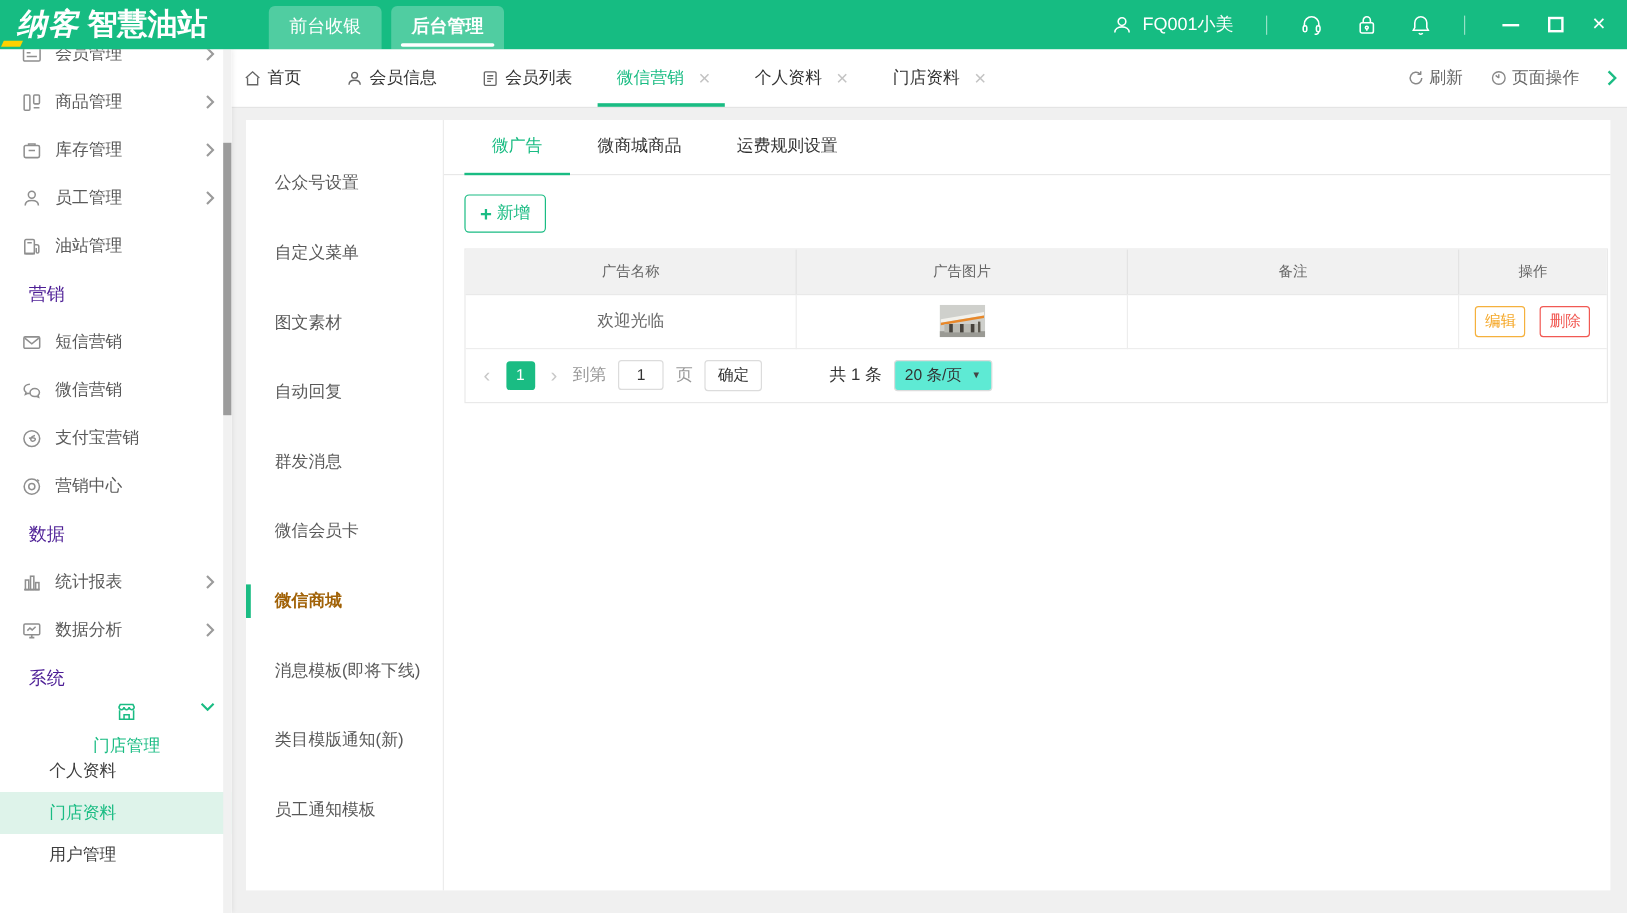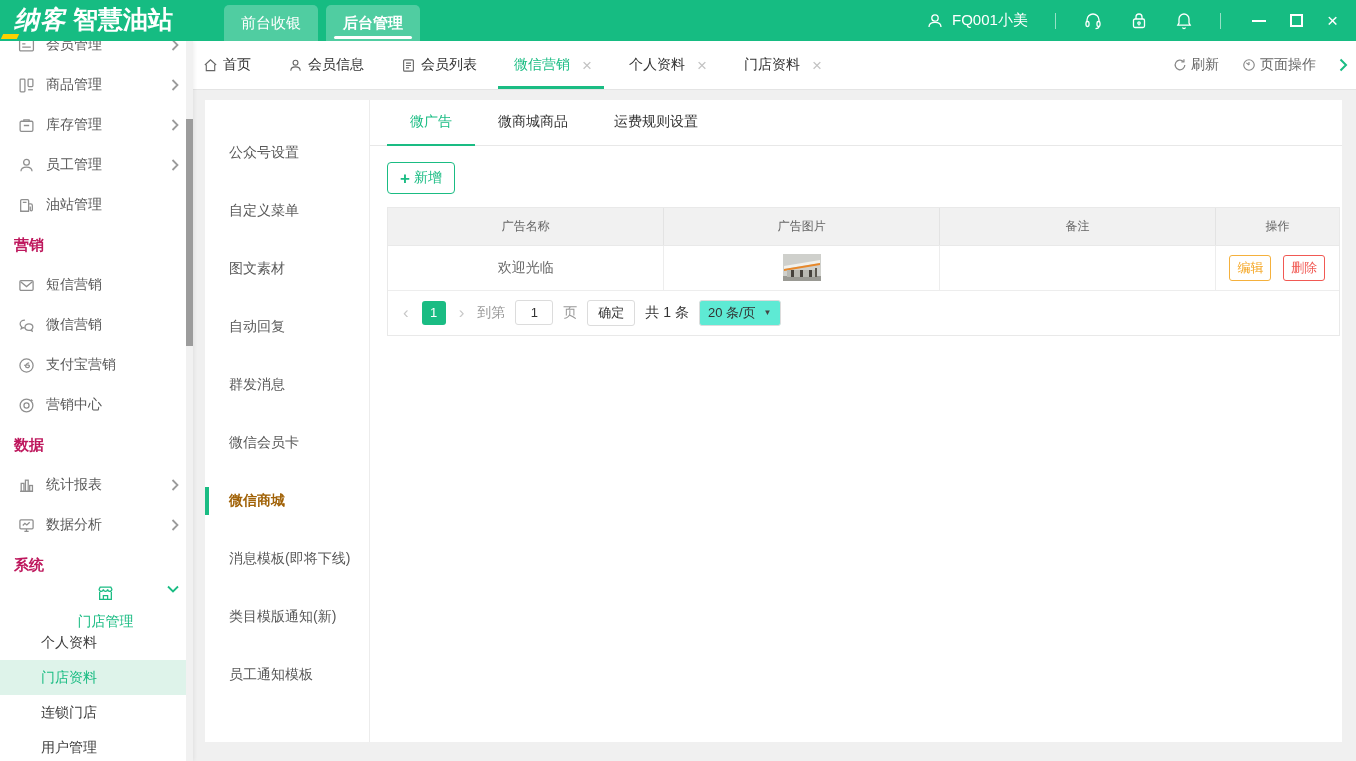--- a/index.html
+++ b/index.html
@@ -24,21 +24,21 @@
   .win-min { width:14px; height:2px; background:#fff; cursor:pointer; }
   .win-max { width:13px; height:13px; border:2px solid #fff; cursor:pointer; }
   .win-close { font-size:19px; line-height:14px; cursor:pointer; }
 
   
   .sidebar { position:absolute; top:41px; left:0; bottom:0; width:193px; background:#fff; box-shadow:1px 0 4px rgba(0,0,0,.07); z-index:20; overflow:hidden; }
   .side-item { height:40px; display:flex; align-items:center; padding-left:18px; gap:11px; font-size:14px; color:#595959; cursor:pointer; position:relative; }
   .side-item.cut { margin-top:-16px; }
   .si-icon { color:#8f8f8f; display:flex; }
   .si-arrow { position:absolute; right:14px; color:#9b9b9b; display:flex; }
-  .side-section { height:40px; display:flex; align-items:center; padding-left:14px; font-size:15px; font-weight:bold; color:#be185d; }
+  .side-section { height:40px; display:flex; align-items:center; padding-left:24px; font-size:15px; font-weight:normal; color:#4c1d95; }
   .side-item.green { color:#1abc83;flex-direction:column; }
   .side-item.green .si-icon { color:#1abc83; }
   .side-item.green .si-arrow { color:#1abc83; }
   .side-sub { height:35px; display:flex; align-items:center; padding-left:41px; font-size:14px; color:#3d3d3d; cursor:pointer; }
   .side-sub.active { background:#def3ea; color:#1abc83; }
   .side-scrollbar { position:absolute; top:0; right:0; bottom:0; width:7px; background:#f1f1f1; }
   .side-scroll-thumb { position:absolute; top:78px; right:0; width:7px; height:227px; background:#9c9c9c; }
 
   
   .tabbar { position:absolute; top:41px; left:178px; right:0; height:49px; background:#fff; border-bottom:1px solid #e4e4e4; display:flex; align-items:stretch; padding-left:25px; z-index:10; }
@@ -79,21 +79,21 @@
   .op-btn { display:inline-block; padding:3px 7px; border-radius:3px; font-size:13px; background:#fff; cursor:pointer; margin:0 4px; }
   .op-edit { border:1px solid #f5b13d; color:#f5a623; }
   .op-del { border:1px solid #f15953; color:#f15953; }
 
   .pagination { display:flex; align-items:center; gap:10px; padding:9px 0 9px 12px; font-size:14px; }
   .pg-arrow { color:#c8c8c8; font-size:17px; cursor:pointer; line-height:1; padding:0 3px; }
   .pg-num { width:24px; height:24px; background:#1abc83; color:#fff; border-radius:3px; display:flex; align-items:center; justify-content:center; font-size:13px; cursor:pointer; }
   .pg-label { color:#999; }
   .pg-input { width:38px; height:25px; border:1px solid #dcdcdc; border-radius:3px; text-align:center; font-size:13px; color:#333; font-family:inherit; }
   .pg-btn { height:26px; padding:0 10px; border:1px solid #dcdcdc; border-radius:3px; background:#fff; font-size:13px; color:#333; cursor:pointer; font-family:inherit; }
-  .pg-total { color:#333; }
+  .pg-total { color:#333;margin-left:46px; }
   .pg-select { height:26px; display:inline-flex; align-items:center; gap:8px; padding:0 8px; border:1px solid #dcdcdc; border-radius:3px; font-size:13px; color:#333; cursor:pointer; background:#5eead4; }
   .pg-caret { font-size:8px; color:#444; }
 </style>
 </head>
 <body>
 
 <header class="header">
   <div class="logo">
     <span class="logo-accent"></span>
     <span class="logo-primary">纳客</span>
@@ -294,21 +294,20 @@
       </span>
     <span>门店管理</span>
     <span class="si-arrow">
         <svg width="12" height="8" viewBox="0 0 12 8" fill="none" stroke="currentColor" stroke-width="1.8">
           <path d="M1 1.5l5 5 5-5"></path>
         </svg>
       </span>
   </div>
   <div class="side-sub">个人资料</div>
   <div class="side-sub active">门店资料</div>
-  <div class="side-sub">连锁门店</div>
   <div class="side-sub">用户管理</div>
   <div class="side-scrollbar">
     <div class="side-scroll-thumb"></div>
   </div>
 </aside>
 
 <div class="tabbar">
   <div class="ptab">
     <span class="ticon">
         <svg width="15" height="15" viewBox="0 0 16 16" fill="none" stroke="currentColor" stroke-width="1.2">

